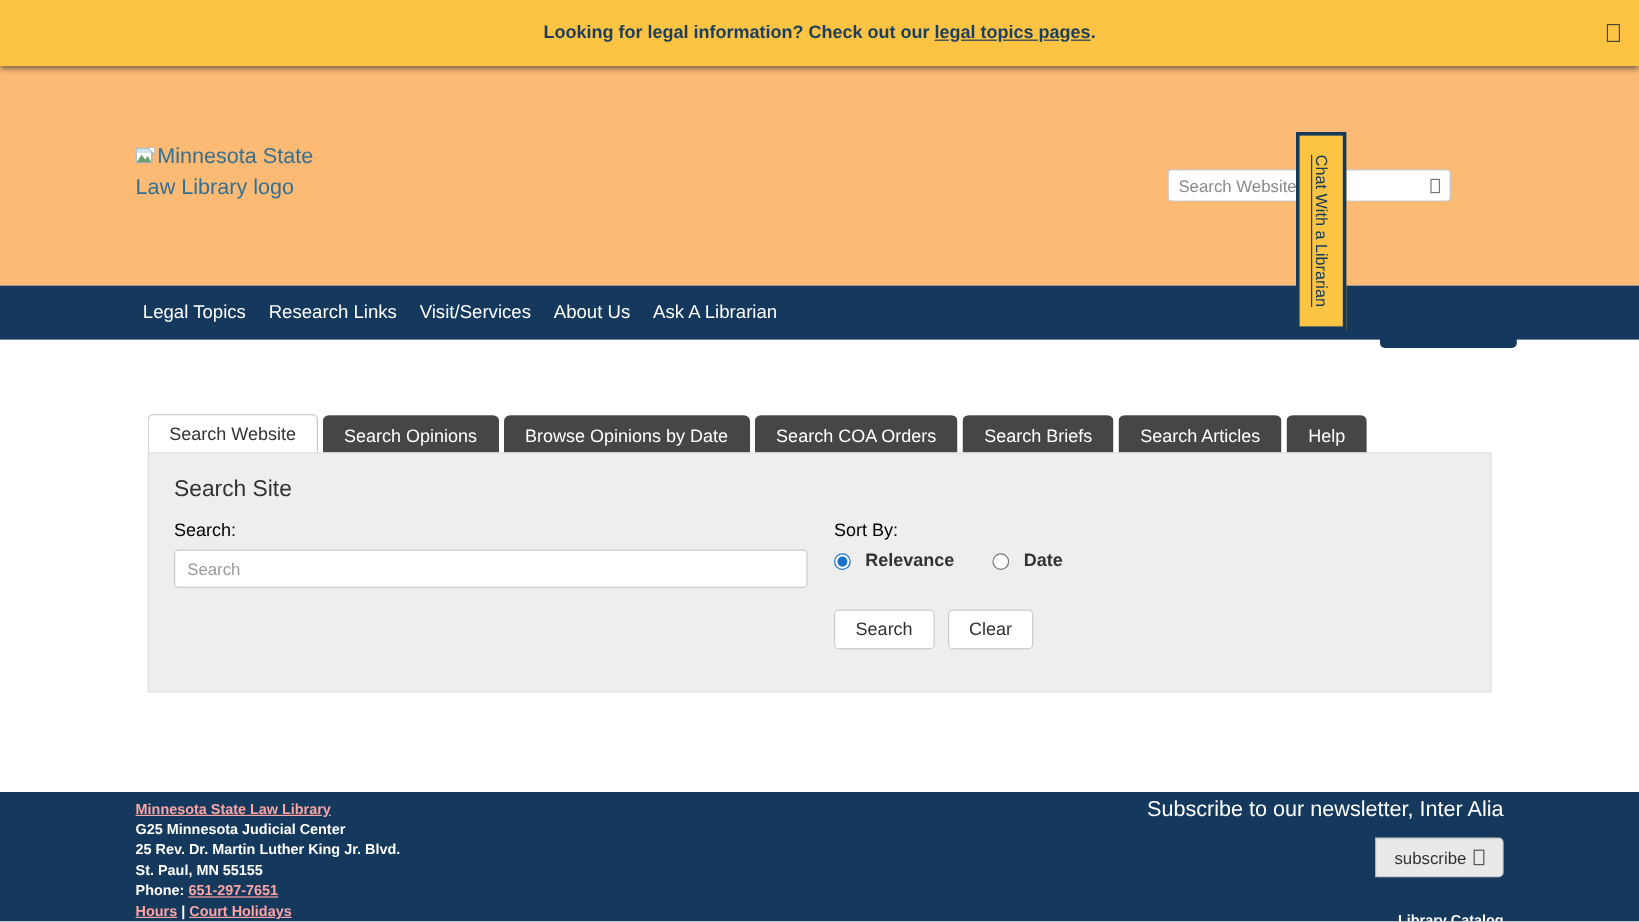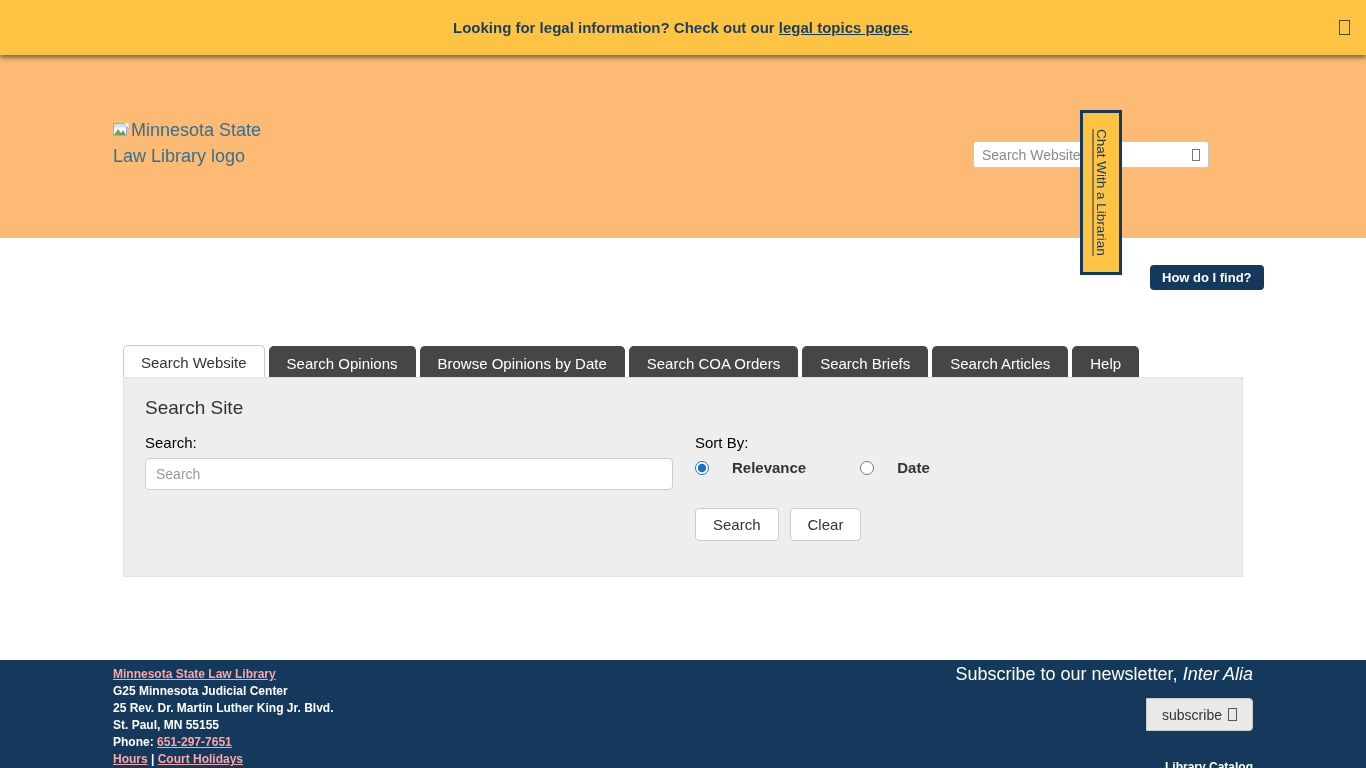--- a/index.html
+++ b/index.html
@@ -108,40 +108,40 @@
   .field-label { font-size: 15px; font-weight: 400; color: #000000; }
   .lbl-search { position: absolute; left: 21px; top: 56px; }
   .search-input {
     position: absolute; left: 21px; top: 80px; width: 528px; height: 32px;
     border: 1px solid #ccc; border-radius: 4px;
     font-family: "Liberation Sans", sans-serif;
     font-size: 14px; padding: 0 10px; color: #333; background: #fff;
   }
   .search-input::placeholder { color: #9a9a9a; opacity: 1; }
   .lbl-sort { position: absolute; left: 571px; top: 56px; }
-  .sort-row { position: absolute; left: 571px; top: 81px; display: flex; align-items: center; gap: 23px; }
+  .sort-row { position: absolute; left: 571px; top: 81px; display: flex; align-items: center; gap: 12px; }
   .sort-row input[type="radio"] { width: 14px; height: 14px; accent-color: #1A73C9; cursor: pointer; }
   .sort-row label { font-size: 15px; font-weight: 700; color: #333; cursor: pointer; }
   .sort-gap { width: 8px; }
   .panel-buttons { position: absolute; left: 571px; top: 130px; display: flex; gap: 11px; }
   .btn {
     background: #fff; border: 1px solid #ccc; border-radius: 4px;
     font-family: "Liberation Sans", sans-serif;
     font-size: 15px; color: #333; padding: 7px 17px; cursor: pointer;
   }
 
   
   .footer { position: absolute; top: 660px; left: 0; width: 1366px; height: 108px; background: #14395C; }
   .footer-address { position: absolute; left: 113px; top: 6px; font-size: 12px; font-weight: 700; color: #fff; line-height: 17px; }
   .footer-address a { color: #fca5a5; text-decoration: underline; cursor: pointer; text-align: center; }
   .newsletter-heading {
     position: absolute; right: 113px; top: 4px;
     font-size: 18px; color: #fff; white-space: nowrap;
   }
-  .newsletter-heading .it { font-style: italic; }
+  .newsletter-heading .it { }
   .subscribe-group { position: absolute; right: 113px; top: 38px; display: flex; height: 33px; }
   .subscribe-group input {
     width: 260px; height: 33px; border: 1px solid #ccc; border-right: none;
     border-radius: 4px 0 0 4px; font-family: "Liberation Sans", sans-serif;
     font-size: 15px; padding: 0 12px; color: #333;
   }
   .subscribe-group input::placeholder { color: #8a8a8a; opacity: 1; }
   .subscribe-btn {
     width: 107px; height: 33px; background: #E9E9E9; border: 1px solid #ccc;
     border-radius: 0 4px 4px 0; font-family: "Liberation Sans", sans-serif;
@@ -180,20 +180,27 @@
     </a>
 
     <div class="site-search">
       <input type="text" placeholder="Search Website" style="">
       <span class="tofu"></span>
     </div>
 
     <button class="how-find-btn">How do I find?</button>
   </div>
 
+  <nav class="navbar">
+    <a class="nav-item">Legal Topics</a>
+    <a class="nav-item">Research Links</a>
+    <a class="nav-item">Visit/Services</a>
+    <a class="nav-item">About Us</a>
+    <a class="nav-item">Ask A Librarian</a>
+  </nav>
 
   <div class="chat-tab">
     <span>Chat With a Librarian</span>
   </div>
 
   <div class="tabs">
     <div class="tab active">Search Website</div>
     <div class="tab">Search Opinions</div>
     <div class="tab">Browse Opinions by Date</div>
     <div class="tab">Search COA Orders</div>

